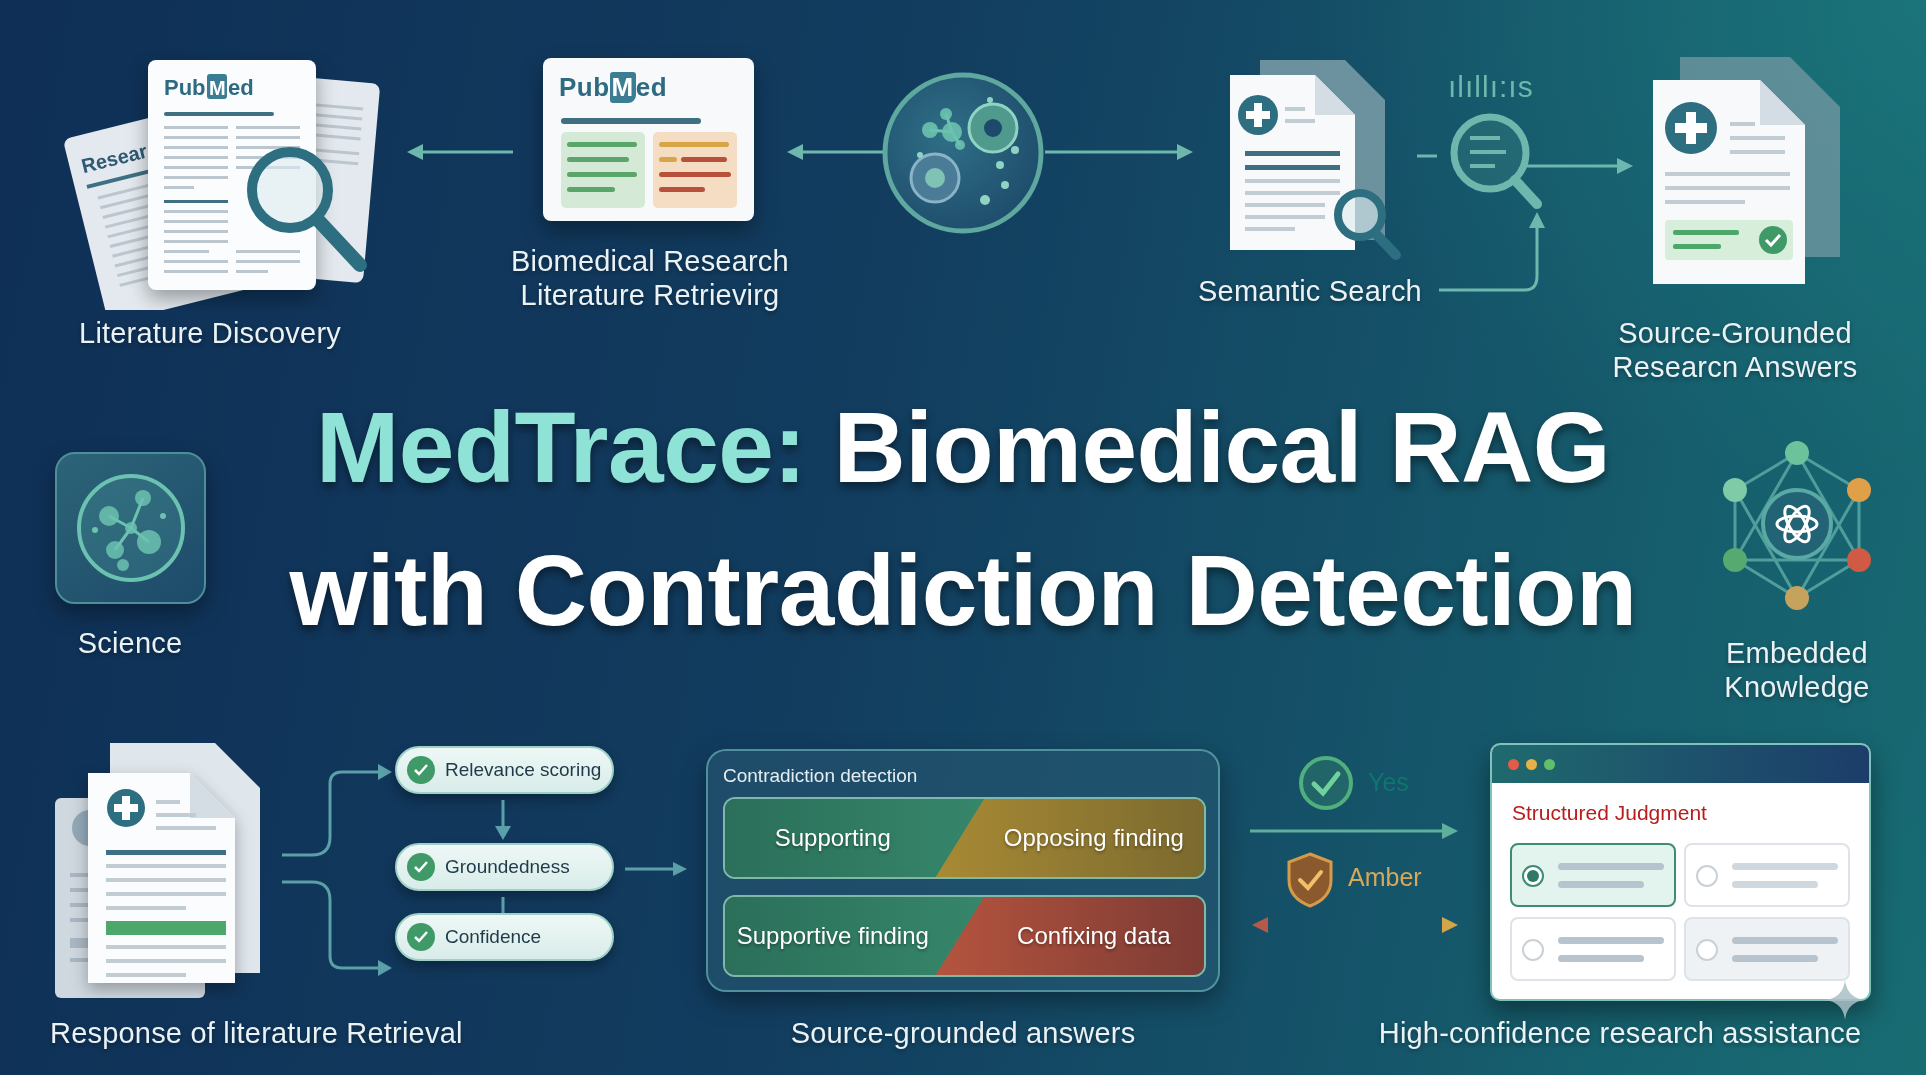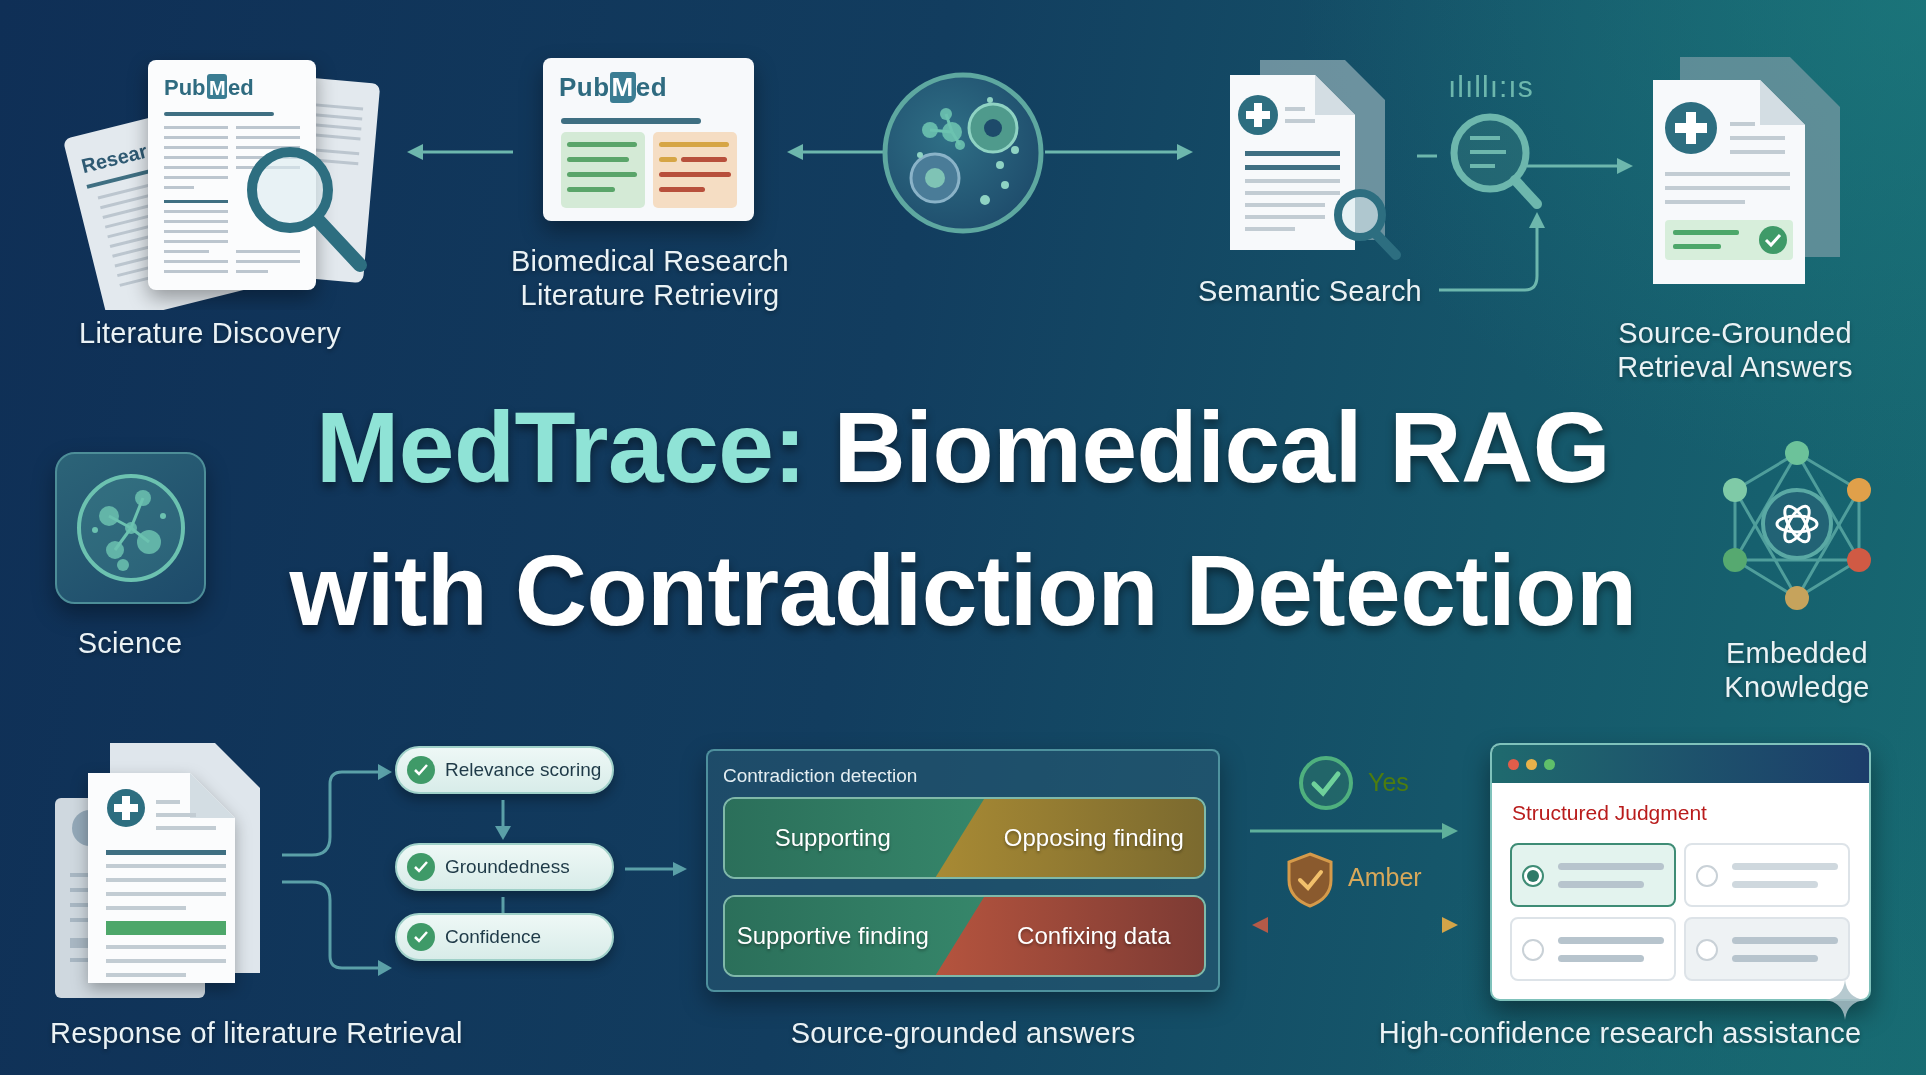--- a/index.html
+++ b/index.html
@@ -45,21 +45,21 @@
     color: #1f3a48; font-size: 19px;
   }
   .check-circle {
     width: 28px; height: 28px; border-radius: 50%; background: #3f9a68;
     display: flex; align-items: center; justify-content: center; margin-right: 10px; flex: none;
   }
 
   
   .cbox {
     position: absolute; left: 706px; top: 749px; width: 514px; height: 243px;
-    border-radius: 8px; border: 2px solid rgba(120,200,200,0.55);
+    border-radius: 20px; border: 2px solid rgba(120,200,200,0.55);
     background: rgba(40,90,115,0.55); box-shadow: 0 10px 24px rgba(0,0,0,0.35);
   }
   .cbox-title { position: absolute; left: 15px; top: 14px; font-size: 19px; color: #e4eef2; }
   .crow {
     position: absolute; left: 15px; width: 483px; height: 82px; border-radius: 12px; overflow: hidden;
     border: 2px solid rgba(160,220,190,0.75);
   }
   .crow .left, .crow .right {
     position: absolute; top: 0; height: 100%; display: flex; align-items: center; justify-content: center;
     color: #fff; font-size: 24px; text-shadow: 0 2px 3px rgba(0,0,0,0.35);
@@ -295,21 +295,21 @@
       <rect x="20" y="148" width="80" height="4"></rect>
   </g>
   <rect x="20" y="168" width="128" height="40" rx="4" fill="#d7eedb"></rect>
   <rect x="28" y="178" width="66" height="5" rx="2" fill="#4da76a"></rect>
   <rect x="28" y="192" width="48" height="5" rx="2" fill="#4da76a"></rect>
   <circle cx="128" cy="188" r="14" fill="#3f9a68"></circle>
   <path d="M121 188 L126 193 L135 183" stroke="#fff" stroke-width="3" fill="none"></path>
 </svg>
 <div class="label" style="left:1570px;top:316px;width:330px;">
   <span>Source-Grounded</span>
-  <span>Retrieval Answers</span>
+  <span>Researcn Answers</span>
 </div>
 
 <div class="abs" style="left:55px;top:452px;width:151px;height:152px;border-radius:20px;background:linear-gradient(145deg,#2c6478,#1d4a6a);border:2px solid #4d8e98;box-shadow:0 10px 22px rgba(0,0,0,0.35);">
   <svg class="abs" style="left:14px;top:14px" width="120" height="120" viewBox="0 0 120 120">
     <circle cx="60" cy="60" r="52" fill="rgba(80,160,160,0.25)" stroke="#6cc2b0" stroke-width="4"></circle>
     <g fill="#6cc2b0" opacity="0.85">
       <circle cx="38" cy="48" r="10"></circle>
         <circle cx="72" cy="30" r="8"></circle>
         <circle cx="78" cy="74" r="12"></circle>
         <circle cx="44" cy="82" r="9"></circle>
@@ -457,21 +457,21 @@
     <div class="ltext">Supportive finding</div>
     <div class="rtext">Confixing data</div>
   </div>
 </div>
 <div class="label" style="left:706px;top:1016px;width:514px;">Source-grounded answers</div>
 
 <svg class="abs" style="left:1297px;top:754px" width="58" height="58" viewBox="0 0 58 58">
   <circle cx="29" cy="29" r="25" fill="rgba(60,140,110,0.35)" stroke="#4fb07e" stroke-width="4"></circle>
   <path d="M17 30 L26 39 L41 20" stroke="#6fd19b" stroke-width="5" fill="none" stroke-linecap="round"></path>
 </svg>
-<div class="abs" style="left:1368px;top:768px;font-size:25px;color:#4d7c0f;">Yes</div>
+<div class="abs" style="left:1368px;top:768px;font-size:25px;color:#0f766e;">Yes</div>
 <svg class="abs" style="left:1286px;top:852px" width="48" height="56" viewBox="0 0 48 56">
   <path d="M24 2 L45 10 V28 Q45 46 24 54 Q3 46 3 28 V10 Z" fill="#8a5a2e" stroke="#d59a4a" stroke-width="3"></path>
   <path d="M14 28 L22 36 L35 20" stroke="#f2c06b" stroke-width="4" fill="none" stroke-linecap="round"></path>
 </svg>
 <div class="abs" style="left:1348px;top:863px;font-size:25px;color:#d8a85a;">Amber</div>
 <svg class="abs" style="left:1250px;top:822px" width="210" height="18">
     <line x1="0" y1="9" x2="196" y2="9" stroke="#5fb09b" stroke-width="3"></line>
     <path d="M208 9 L192 1 L192 17 Z" fill="#5fb09b"></path>
   </svg>
 <svg class="abs" style="left:1250px;top:916px" width="210" height="18">

